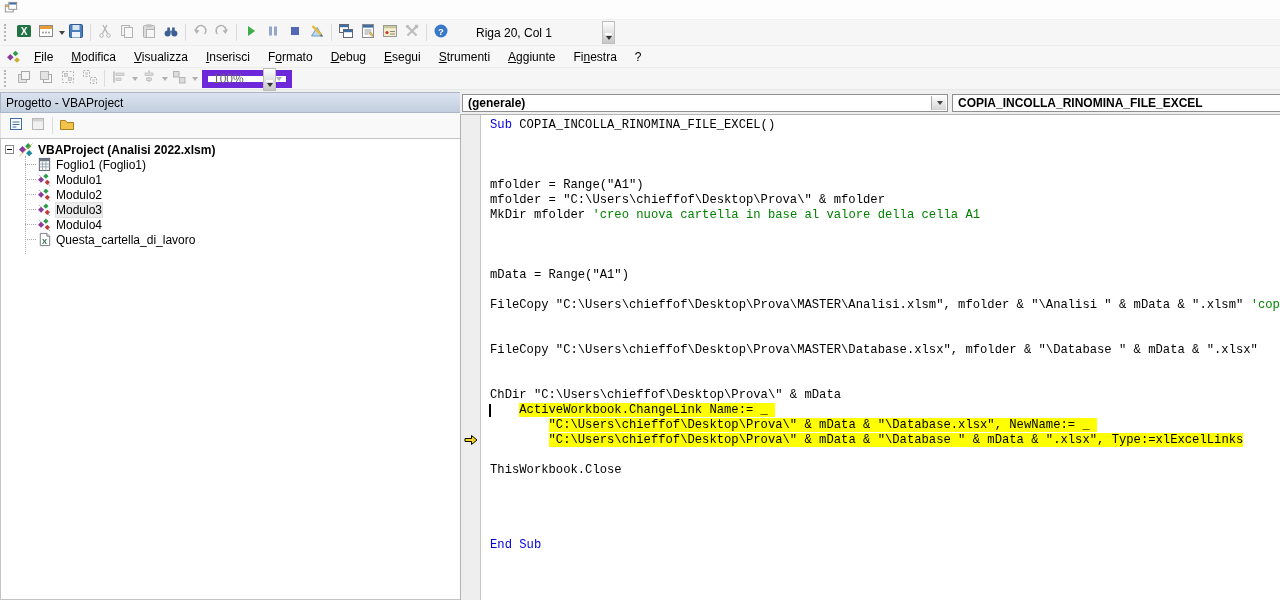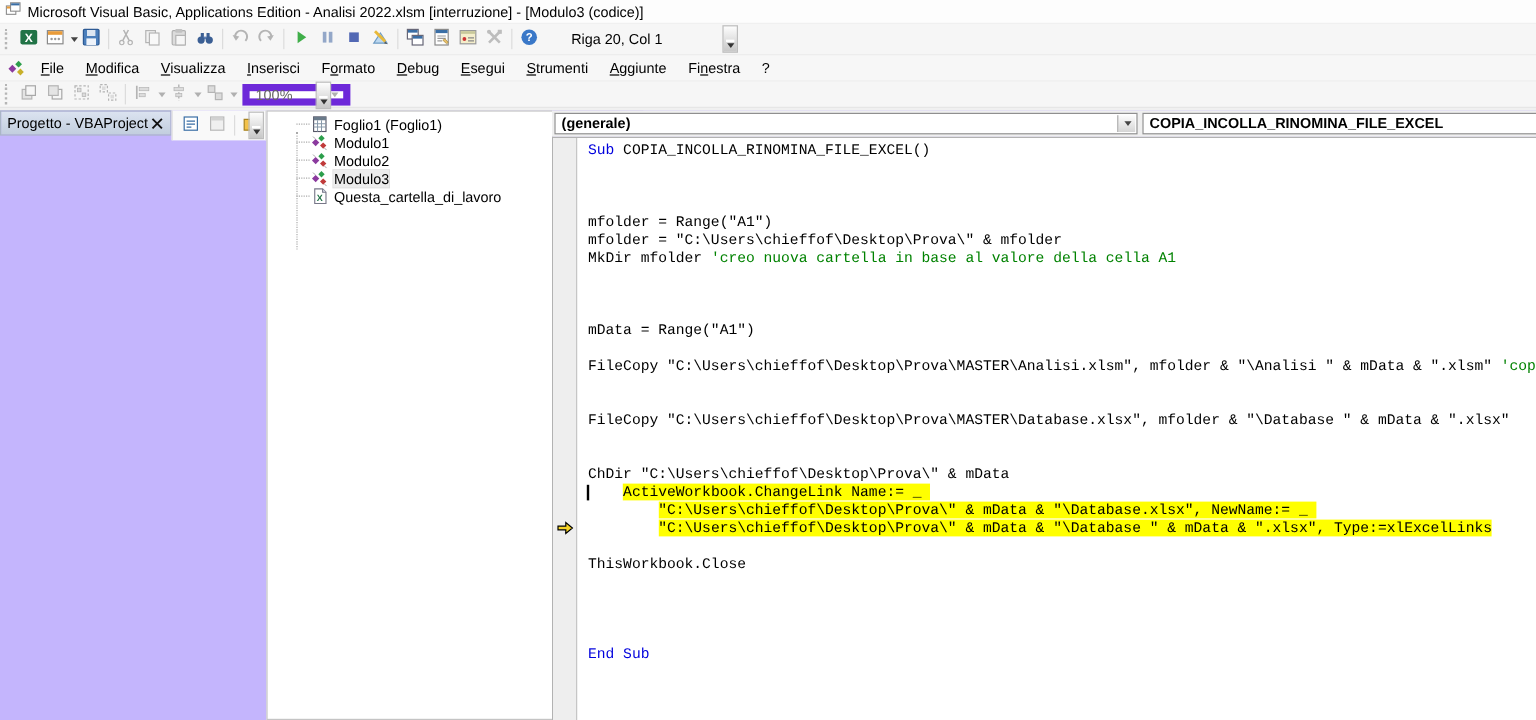--- a/index.html
+++ b/index.html
@@ -33,41 +33,41 @@
   .chev .bar { width:7px; height:2px; background:#fff; margin-bottom:1px; }
   .chev .tri { width:0; height:0; border-left:3.5px solid transparent; border-right:3.5px solid transparent; border-top:4px solid #333; }
   .combo-zoom { width:90px; height:18px; background:#fff; border:6px solid #6d28d9;
     display:flex; align-items:center; padding-left:5px; position:relative; margin-left:4px; }
   .combo-zoom .zdd { position:absolute; right:4px; }
   .gapstrip { height:2px; background:#f0f0f0; }
   
   .main { position:relative; height:508px; background:#f0f0f0; }
   
   .project-panel { position:absolute; left:0; top:0; width:536px; height:508px;
-    background:#c4b5fd; display:flex; flex-direction:row; }
+    background:#6d28d9; display:flex; flex-direction:column; }
   .pp-header { height:21px; background:linear-gradient(#dbe3f0,#c2cede);
     border:1px solid #aab6c6; display:flex; align-items:center; padding:0 3px 0 5px; }
   .pp-header .pp-title { flex:1; }
   .pp-close { width:16px; height:16px; display:flex; align-items:center; justify-content:center;
     font-weight:bold; font-size:13px; }
   .pp-toolbar { height:25px; display:flex; align-items:center; padding-left:4px;
     position:relative; background:#f9f9f9; border-left:1px solid #e0e0e0; border-right:1px solid #e0e0e0;}
   .pp-tree { flex:1; background:#fff; border:1px solid #c4c4c4; position:relative; overflow:hidden;
     padding-top:3px; }
   .tree-row { position:relative; height:15px; display:flex; align-items:center; white-space:nowrap; }
   .tree-row .lbl { margin-left:4px; }
   .tree-row .lbl.sel { background:#ececec; outline:1px solid #e0e0e0; }
   .tree-row .lbl.root { font-weight:bold; }
   .tree-vline { position:absolute; width:0; border-left:1px dotted #aaaaaa; left:24px; }
   .tree-stub { position:absolute; left:24px; width:11px; height:0; border-top:1px dotted #aaaaaa; }
   .expand-box { position:absolute; left:4px; top:3px; width:9px; height:9px; background:#fff;
     border:1px solid #8a8a8a; }
   .expand-box .minus { position:absolute; left:1px; right:1px; top:3px; height:1px; background:#000; }
   
-  .code-window { position:absolute; left:460px; top:0; width:820px; height:508px; background:#c4b5fd; }
+  .code-window { position:absolute; left:460px; top:0; width:820px; height:508px; background:#5eead4; }
   .combo-row { position:absolute; left:0; top:0; right:0; height:22px; background:#efefef; overflow:hidden; }
   .combo { position:absolute; top:2px; height:18px; background:#fff; border:1px solid #8f8f8f;
     display:flex; align-items:center; padding-left:5px; font-weight:bold; white-space:nowrap; overflow:hidden; }
   .combo .arrow-btn { position:absolute; right:1px; top:1px; bottom:1px; width:15px;
     background:linear-gradient(#fdfdfd,#d5d5d5); border-left:1px solid #aaa;
     display:flex; align-items:center; justify-content:center; }
   .code-area { position:absolute; left:0; top:22px; right:0; bottom:0;
     border-top:1px solid #b2b2b2; border-left:1px solid #b2b2b2; background:#fff; }
   .margin-bar { position:absolute; left:0; top:0; bottom:0; width:20px; background:#eeeeee;
     border-right:1px solid #c6c6c6; }
@@ -84,21 +84,20 @@
 </head>
 <body>
 
 <div class="titlebar">
   <span id="title-icon"><svg width="14" height="14" viewBox="0 0 16 16" xmlns="http://www.w3.org/2000/svg">
         <rect x="1.5" y="4.5" width="9" height="8" fill="#fff" stroke="#888"></rect>
         <rect x="2" y="5" width="8" height="2" fill="#e99c3a"></rect>
         <rect x="5.5" y="1.5" width="9" height="8" fill="#fff" stroke="#888"></rect>
         <rect x="6" y="2" width="8" height="2" fill="#3a6ea5"></rect>
       </svg></span>
-  <span class="ttl">Microsoft Visual Basic, Applications Edition - Analisi 2022.xlsm [interruzione] - [Modulo3 (codice)]</span>
 </div>
 
 <div class="toolbar tb1" id="toolbar-main">
   <span class="grip"></span>
   <span id="tb1-buttons" style="display:flex;align-items:center;">
       <span class="tb-btn">
         <span><svg width="16" height="16" viewBox="0 0 16 16" xmlns="http://www.w3.org/2000/svg">
             <rect x="1" y="2" width="14" height="12" rx="1.5" fill="#217346"></rect>
             <text x="8" y="12" font-size="10" font-weight="bold" fill="#fff" text-anchor="middle" font-family="Liberation Sans">X</text>
           </svg></span>
@@ -351,20 +350,34 @@
           <span><svg width="16" height="16" viewBox="0 0 16 16" xmlns="http://www.w3.org/2000/svg">
               <path d="M1.5 4.5 h5 l1.5 2 h6.5 v7 h-13 Z" fill="#f3c24b" stroke="#a8821e"></path>
             </svg></span>
         </span>
         <span class="chev" style="right:1px;top:1px;">
           <span class="bar"></span>
           <span class="tri"></span>
         </span>
     </div>
     <div class="pp-tree" id="pp-tree">
+        <div class="tree-row">
+          <span class="expand-box">
+            <span class="minus"></span>
+          </span>
+          <span style="margin-left:17px;display:inline-flex;">
+            <svg width="16" height="16" viewBox="0 0 16 16" xmlns="http://www.w3.org/2000/svg">
+              <rect x="2" y="5" width="5" height="5" fill="#8b3a9e" transform="rotate(45 4.5 7.5)"></rect>
+              <rect x="8" y="2" width="4.4" height="4.4" fill="#2c9e4b" transform="rotate(45 10.2 4.2)"></rect>
+              <rect x="9" y="9" width="4.4" height="4.4" fill="#1f8a9e" transform="rotate(45 11.2 11.2)"></rect>
+              <path d="M1.5 14 L14.5 1.5" stroke="#c8a030" stroke-width="0.8"></path>
+            </svg>
+          </span>
+          <span class="lbl root">VBAProject (Analisi 2022.xlsm)</span>
+        </div>
         <div class="tree-vline" style="top: 17px; height: 98px;"></div>
         <div class="tree-row">
           <span class="tree-stub" style="top: 7px;"></span>
           <span style="margin-left:36px;display:inline-flex;">
             <svg width="15" height="15" viewBox="0 0 16 16" xmlns="http://www.w3.org/2000/svg">
               <rect x="2.5" y="1.5" width="11" height="13" fill="#fff" stroke="#556"></rect>
               <rect x="2.5" y="1.5" width="11" height="3" fill="#6a7a8a"></rect>
               <path d="M2.5 7.5 h11 M2.5 10.5 h11 M6 4.5 v10 M9.5 4.5 v10" stroke="#8899aa" stroke-width="0.9"></path>
             </svg>
           </span>
@@ -398,20 +411,32 @@
           <span class="tree-stub" style="top: 7px;"></span>
           <span style="margin-left:36px;display:inline-flex;">
             <svg width="15" height="15" viewBox="0 0 16 16" xmlns="http://www.w3.org/2000/svg">
               <rect x="2" y="6" width="4.6" height="4.6" fill="#8b3a9e" transform="rotate(45 4.3 8.3)"></rect>
               <rect x="7.5" y="2.5" width="4" height="4" fill="#2c9e4b" transform="rotate(45 9.5 4.5)"></rect>
               <rect x="9" y="9" width="4" height="4" fill="#c03a3a" transform="rotate(45 11 11)"></rect>
               <path d="M2 3 l2 2 M12 13 l2 2" stroke="#888" stroke-width="0.7"></path>
             </svg>
           </span>
           <span class="lbl sel">Modulo3</span>
+        </div>
+        <div class="tree-row">
+          <span class="tree-stub" style="top: 7px;"></span>
+          <span style="margin-left:36px;display:inline-flex;">
+            <svg width="15" height="15" viewBox="0 0 16 16" xmlns="http://www.w3.org/2000/svg">
+              <rect x="2" y="6" width="4.6" height="4.6" fill="#8b3a9e" transform="rotate(45 4.3 8.3)"></rect>
+              <rect x="7.5" y="2.5" width="4" height="4" fill="#2c9e4b" transform="rotate(45 9.5 4.5)"></rect>
+              <rect x="9" y="9" width="4" height="4" fill="#c03a3a" transform="rotate(45 11 11)"></rect>
+              <path d="M2 3 l2 2 M12 13 l2 2" stroke="#888" stroke-width="0.7"></path>
+            </svg>
+          </span>
+          <span class="lbl">Modulo4</span>
         </div>
         <div class="tree-row">
           <span class="tree-stub" style="top: 7px;"></span>
           <span style="margin-left:36px;display:inline-flex;">
             <svg width="15" height="15" viewBox="0 0 16 16" xmlns="http://www.w3.org/2000/svg">
               <path d="M3.5 1.5 h7 l3 3 v10 h-10 Z" fill="#fff" stroke="#778"></path>
               <path d="M10.5 1.5 v3 h3" fill="#dde4ee" stroke="#778"></path>
               <text x="8" y="12.5" font-size="8" font-weight="bold" fill="#217346" text-anchor="middle" font-family="Liberation Sans">X</text>
             </svg>
           </span>

